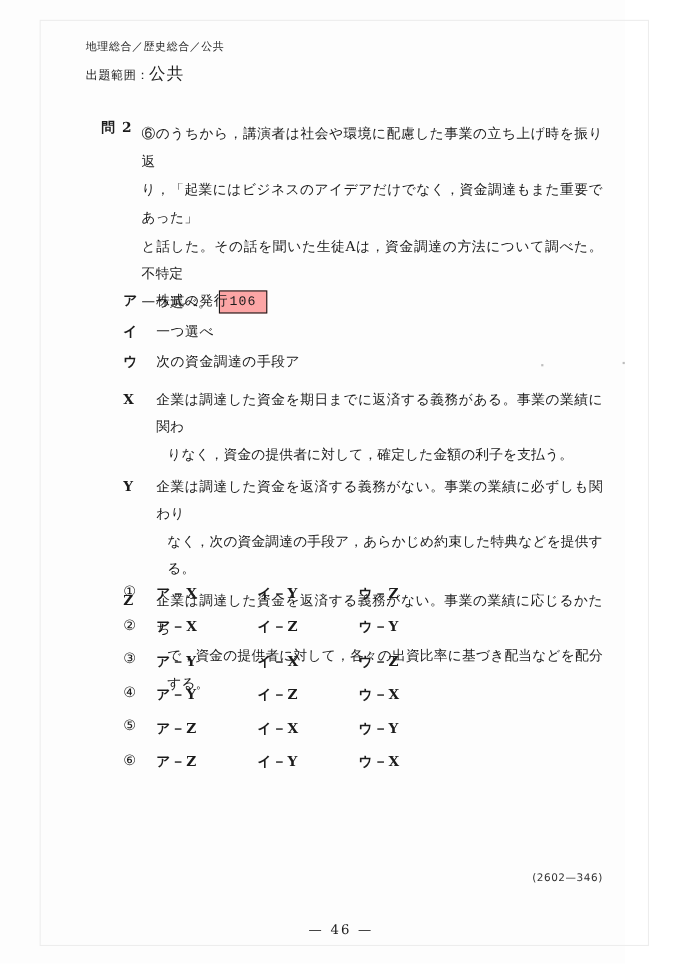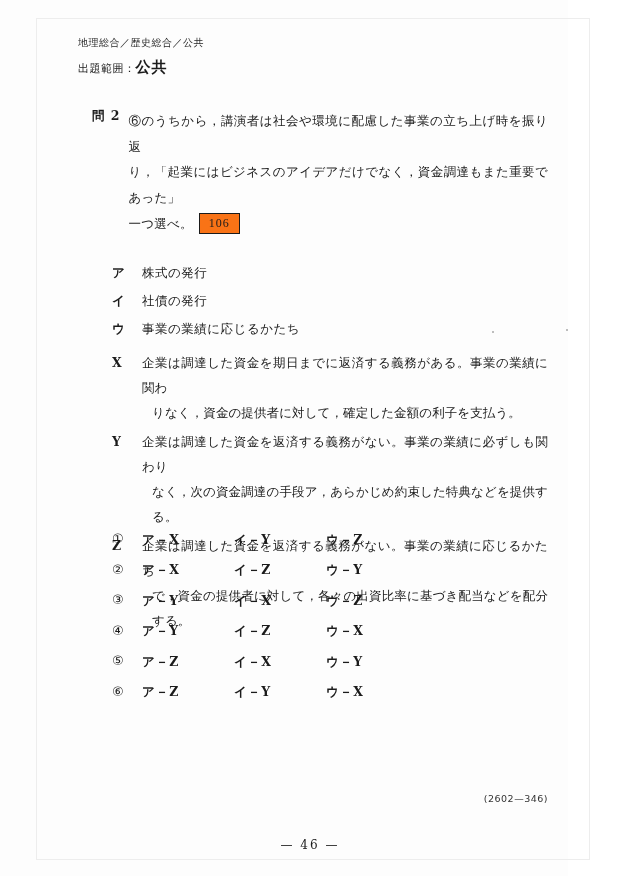--- a/index.html
+++ b/index.html
@@ -44,21 +44,21 @@
     line-height: 1.4;
   }
   .header-line2 {
     margin-top: 8px;
     font-size: 11px;
     color: #1b1b1b;
     letter-spacing: 0.5px;
   }
   .header-line2 .subject {
     font-size: 15px;
-    font-weight: bold;
+    font-weight: normal;
     letter-spacing: 1px;
   }
 
   .qblock {
     position: absolute;
     left: 92px;
     top: 108px;
     width: 456px;
   }
   .qhead {
@@ -86,24 +86,24 @@
   .qlast {
     display: flex;
     align-items: center;
     gap: 6px;
   }
   .answer-box {
     display: inline-block;
     border: 1.4px solid #1b1b1b;
     padding: 1px 9px 2px 9px;
     font-size: 12px;
-    font-family: Liberation Serif, serif;
+    font-family: Liberation Mono, monospace;
     letter-spacing: 1px;
     line-height: 1.35;
-    background: #f97316;
+    background: #fca5a5;
   }
 
   .choices-ai {
     position: absolute;
     left: 112px;
     top: 259px;
     width: 430px;
   }
   .choice-row {
     display: flex;
@@ -215,40 +215,41 @@
       <span>出題範囲：</span><span class="subject">公共</span>
     </div>
   </div>
 
   <div class="qblock">
     <div class="qhead">
       <div class="qnum">問 2</div>
       <div class="qbody">
         <p>⑥のうちから，講演者は社会や環境に配慮した事業の立ち上げ時を振り返</p>
         <p>り，「起業にはビジネスのアイデアだけでなく，資金調達もまた重要であった」</p>
+        <p>と話した。その話を聞いた生徒Aは，資金調達の方法について調べた。不特定</p>
         <p class="qlast">
           <span>一つ選べ。</span>
           <span class="answer-box">106</span>
         </p>
       </div>
     </div>
   </div>
 
   <div class="choices-ai">
     <div class="choice-row">
       <span class="choice-mark">ア</span>
       <span class="choice-text">株式の発行</span>
     </div>
     <div class="choice-row">
       <span class="choice-mark">イ</span>
-      <span class="choice-text">社債の発行</span>
+      <span class="choice-text">一つ選べ</span>
     </div>
     <div class="choice-row">
       <span class="choice-mark">ウ</span>
-      <span class="choice-text">事業の業績に応じるかたち</span>
+      <span class="choice-text">次の資金調達の手段ア</span>
     </div>
   </div>
 
   <div class="features">
     <div class="feature-row">
       <span class="feature-mark">X</span>
       <span class="feature-text">
         <span>企業は調達した資金を期日までに返済する義務がある。事業の業績に関わ</span><br>
         <span style="display:inline-block;padding-left:10px">りなく，資金の提供者に対して，確定した金額の利子を支払う。</span>
       </span>

